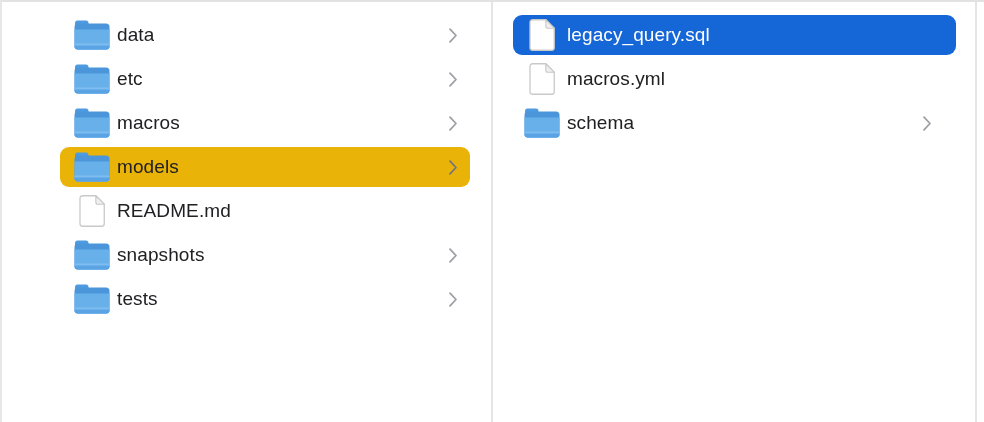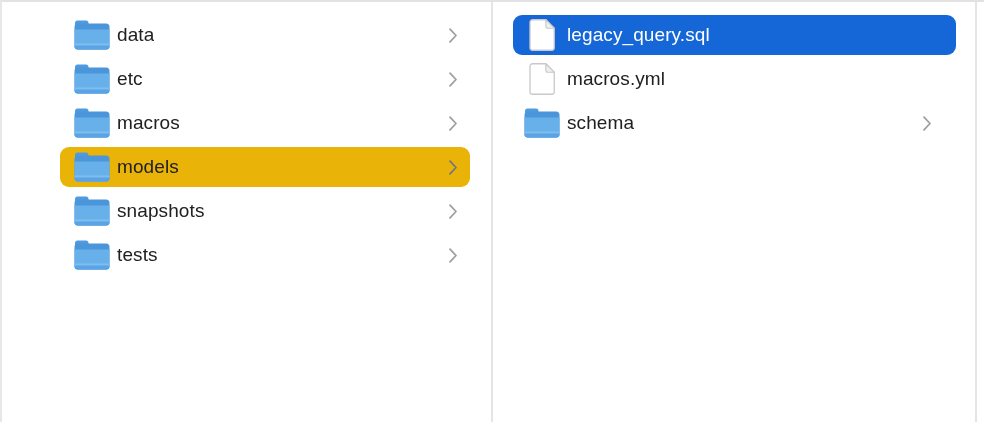--- a/index.html
+++ b/index.html
@@ -157,20 +157,31 @@
           <span class="chevron">
             <svg width="10" height="17" viewBox="0 0 10 17" aria-hidden="true">
               <path d="M2 2.2 L8 8.5 L2 14.8" fill="none" stroke="currentColor" stroke-width="1.8" stroke-linecap="round" stroke-linejoin="round"></path>
             </svg>
           </span>
         </div>
       </div>
       <div class="row">
         <div class="rowsel sel-none">
           <span class="iconbox">
+            <svg width="26" height="32" viewBox="0 0 26 32" aria-hidden="true">
+              <path d="M3.5 0.75 H16.8 L25.25 9.2 V28.75 a2.5 2.5 0 0 1 -2.5 2.5 H3.5 a2.5 2.5 0 0 1 -2.5 -2.5 V3.25 a2.5 2.5 0 0 1 2.5 -2.5 Z" fill="#ffffff" stroke="#c9c9c9" stroke-width="1.3"></path>
+              <path d="M16.8 0.75 L25.25 9.2 H18.8 a2 2 0 0 1 -2 -2 Z" fill="#efefef" stroke="#c9c9c9" stroke-width="1.1" stroke-linejoin="round"></path>
+            </svg>
+          </span>
+          <span class="label">README.md</span>
+        </div>
+      </div>
+      <div class="row">
+        <div class="rowsel sel-none">
+          <span class="iconbox">
             <svg width="36" height="30" viewBox="0 0 36 30" aria-hidden="true">
               <rect x="1" y="0.5" width="13.5" height="9" rx="2.5" fill="#4e9bdf"></rect>
               <rect x="0.5" y="3.5" width="35" height="26" rx="3.5" fill="#4b96da"></rect>
               <path d="M0.5 9.5 h35 v16.5 a3.5 3.5 0 0 1 -3.5 3.5 h-28 a3.5 3.5 0 0 1 -3.5 -3.5 z" fill="#68b0ea"></path>
               <rect x="0.5" y="23.5" width="35" height="1.6" fill="#7fbdf0"></rect>
               <path d="M0.5 26 h35 v0 a3.5 3.5 0 0 1 -3.5 3.5 h-28 a3.5 3.5 0 0 1 -3.5 -3.5 z" fill="#5aa3e5"></path>
             </svg>
           </span>
           <span class="label">snapshots</span>
           <span class="chevron">

